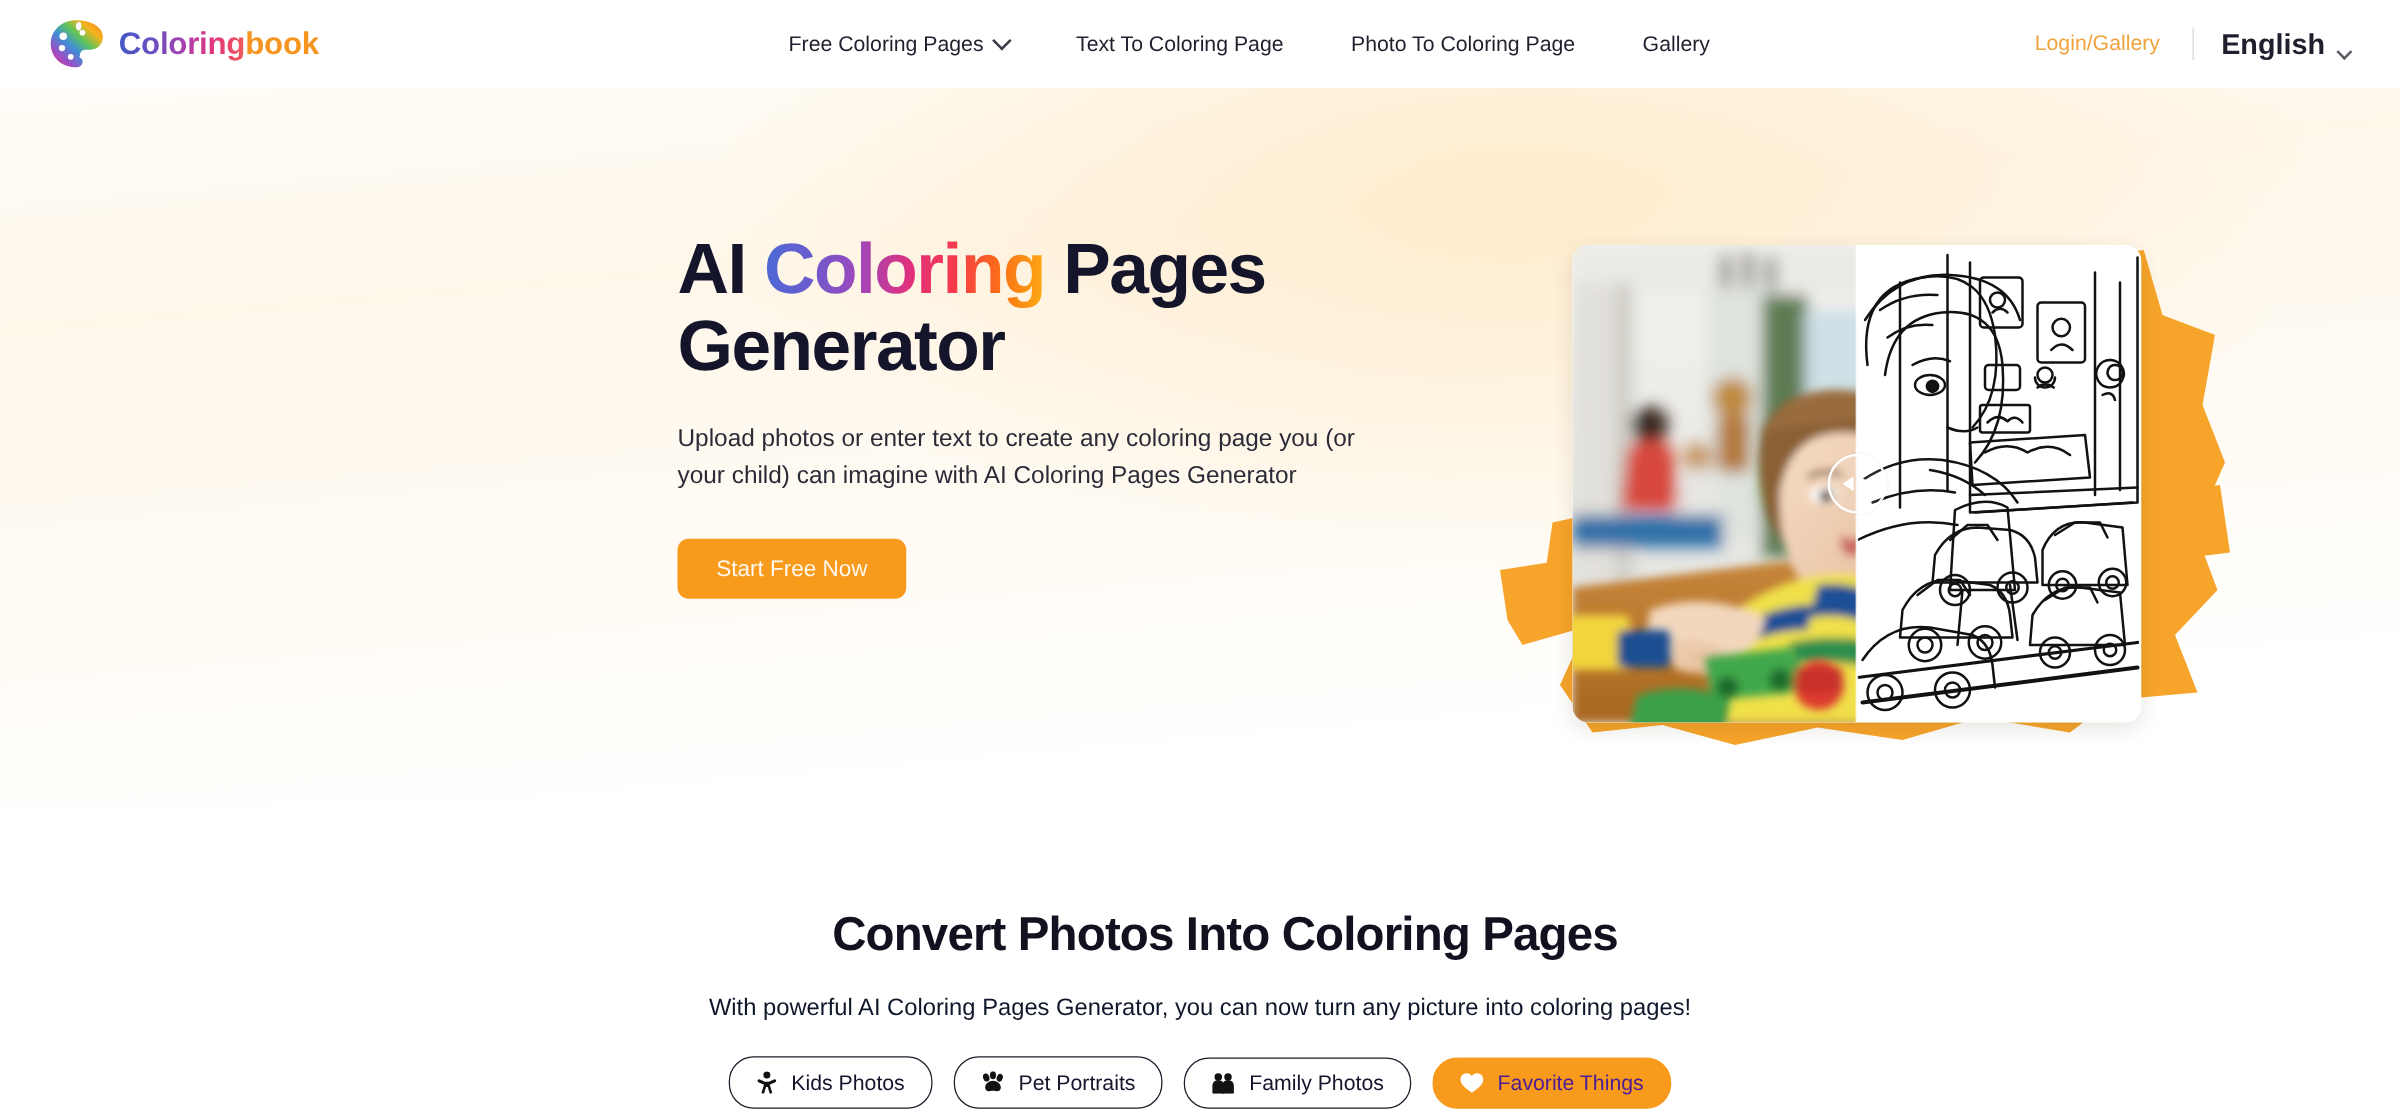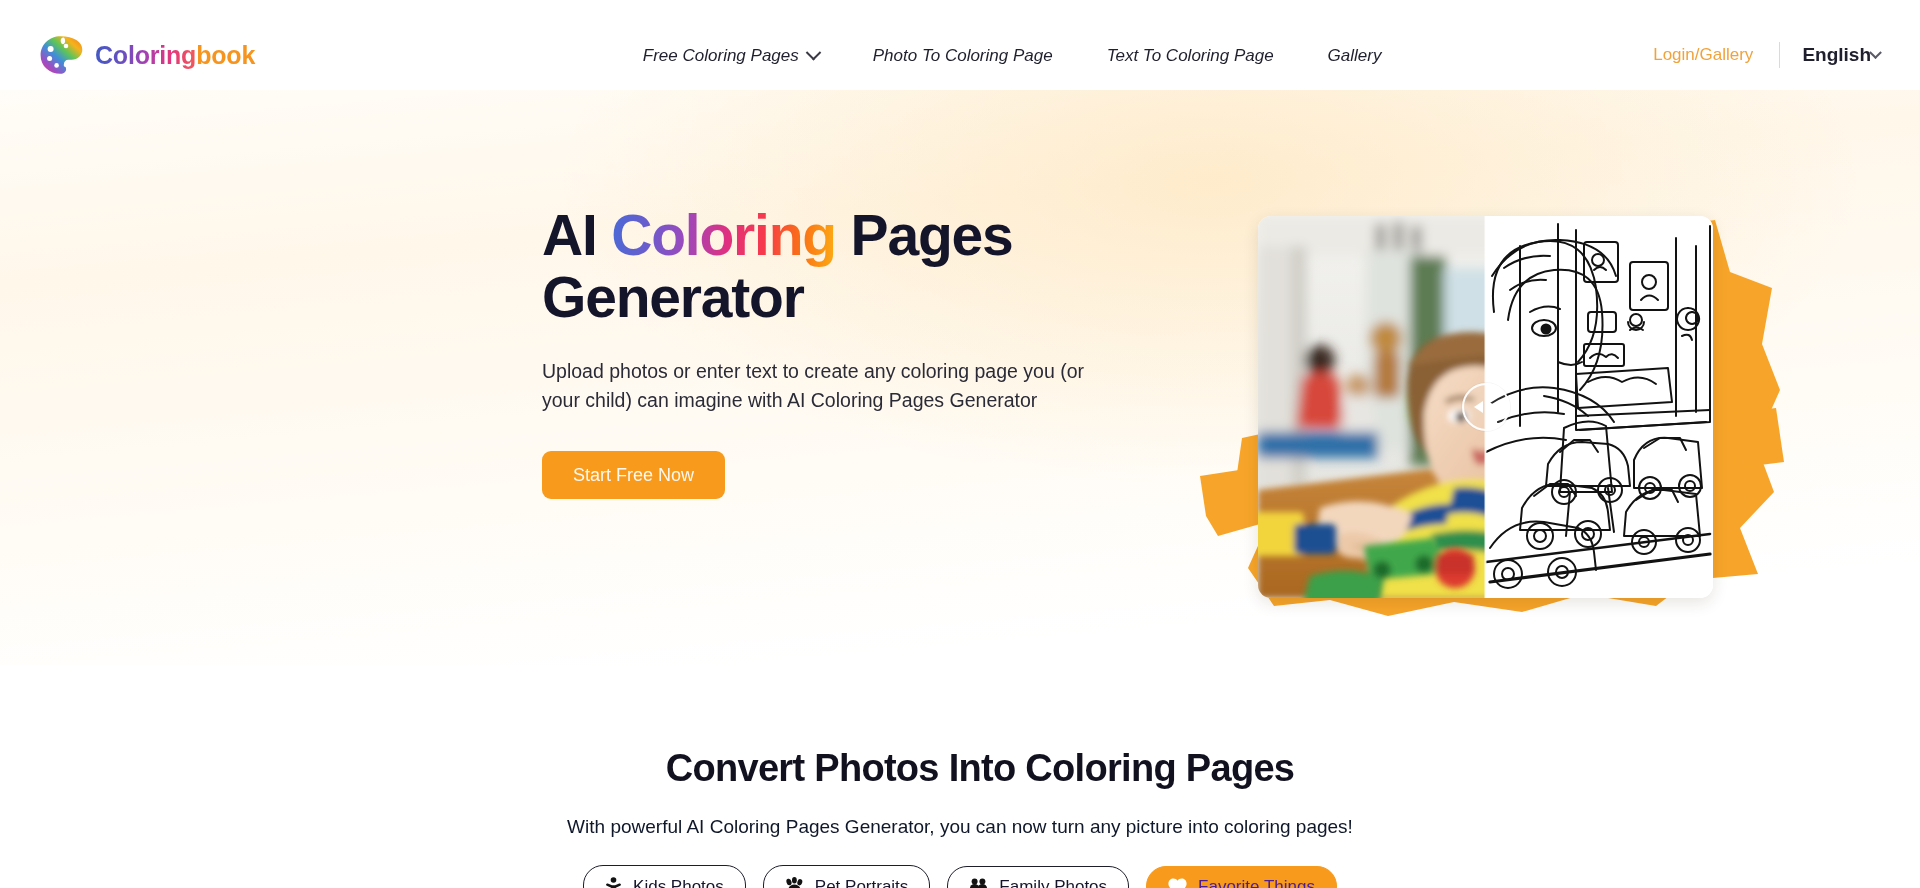--- a/index.html
+++ b/index.html
@@ -16,21 +16,20 @@
   
   .header {
     position: relative;
     z-index: 30;
     height: 70px;
     width: 100%;
     background: #ffffff;
     display: flex;
     align-items: center;
     padding: 0 34px 0 34px;
-    margin-top: 20px;
   }
   .brand {
     display: flex;
     align-items: center;
     gap: 11px;
     flex: 0 0 auto;
     cursor: pointer;
     margin-left: 4px;
   }
   .brand-mark { width: 46px; height: 42px; display: block; flex: 0 0 auto; }
@@ -60,21 +59,20 @@
   .nav-item {
     font-size: 17px;
     color: #1f1f2e;
     padding: 8px 27px;
     display: flex;
     align-items: center;
     gap: 9px;
     cursor: pointer;
     white-space: nowrap;
     line-height: 1;
-    font-style: italic;
   }
   .chev {
     display: inline-block;
     width: 11px; height: 11px;
     border-right: 2px solid #3a3a46;
     border-bottom: 2px solid #3a3a46;
     transform: rotate(45deg) translate(-2px,-2px);
   }
   .header-right {
     flex: 0 0 auto;
@@ -91,22 +89,23 @@
     white-space: nowrap;
   }
   .vdiv {
     width: 1px;
     height: 26px;
     background: #d9d9de;
     margin: 0 22px;
   }
   .lang {
     display: flex;
-    align-items: center;
-    font-size: 19px;
+    align-items: flex-end;
+    gap: 11px;
+    font-size: 23px;
     font-weight: 700;
     color: #1f1f2e;
     cursor: pointer;
     white-space: nowrap;
   }
   .chev-sm {
     display: inline-block;
     width: 9px; height: 9px;
     border-right: 2px solid #5a5a66;
     border-bottom: 2px solid #5a5a66;
@@ -311,24 +310,24 @@
       <span class="w1">Coloring</span><span class="w2">book</span>
     </div>
   </div>
 
   <nav class="nav">
     <div class="nav-item">
       <span>Free Coloring Pages</span>
       <span class="chev"></span>
     </div>
     <div class="nav-item">
+      <span>Text To Coloring Page</span>
+    </div>
+    <div class="nav-item">
       <span>Photo To Coloring Page</span>
-    </div>
-    <div class="nav-item">
-      <span>Text To Coloring Page</span>
     </div>
     <div class="nav-item">
       <span>Gallery</span>
     </div>
   </nav>
 
   <div class="header-right">
     <span class="login-link">Login/Gallery</span>
     <span class="vdiv"></span>
     <div class="lang">

